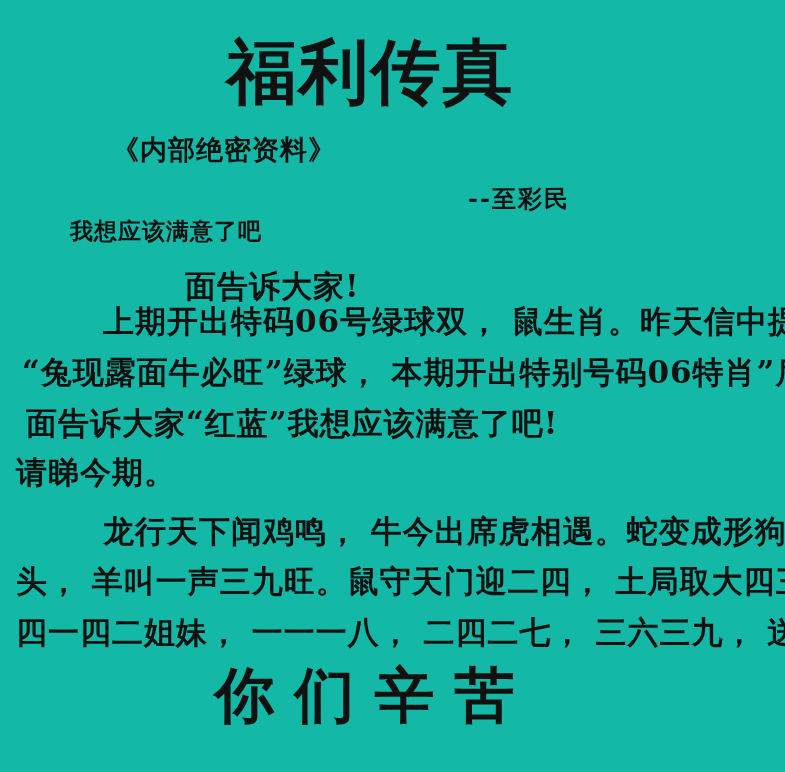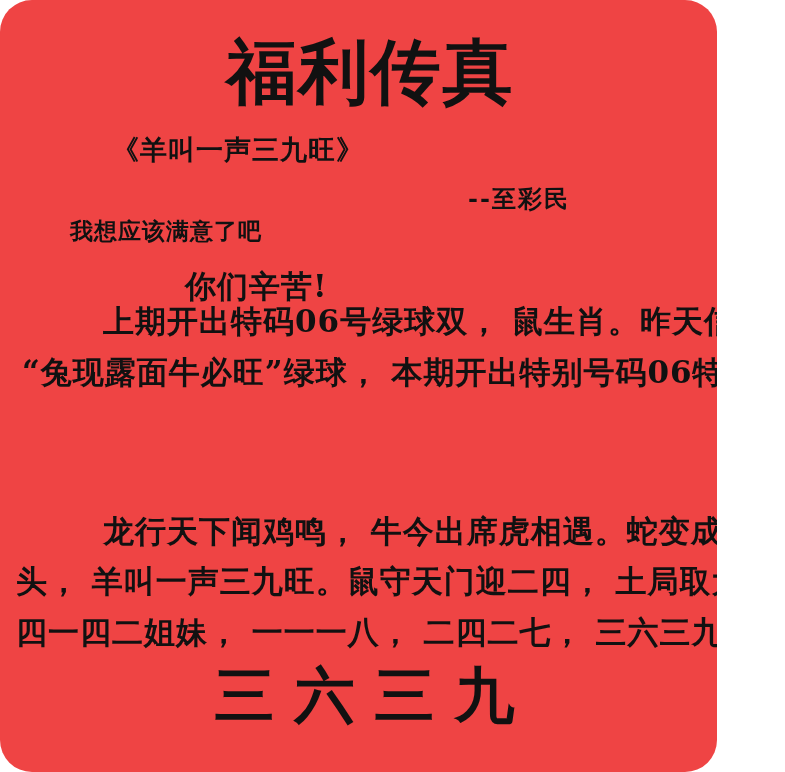--- a/index.html
+++ b/index.html
@@ -2,28 +2,27 @@
 <html><head>
 <meta charset="utf-8">
 <style>
   html, body {
     margin: 0;
     padding: 0;
     background: #ffffff;
   }
   .page {
     position: relative;
-    width: 717px;
+    width: 785px;
     height: 772px;
-    background: #ef4444;
+    background: #14b8a6;
     color: #111111;
     font-family: "DejaVu Serif", "Liberation Serif", serif;
     font-weight: bold;
     overflow: hidden;
-    border-radius: 32px;
   }
   .abs { position: absolute; white-space: nowrap; }
 
   .title-wrap {
     top: 30px;
     left: 0;
     width: 785px;
     text-align: center;
     transform: translateX(-22px);
   }
@@ -64,38 +63,40 @@
 </style>
 </head>
 <body>
 
 <div class="page">
 
   <div class="abs title-wrap">
     <span class="title">福利传真</span>
   </div>
 
-  <div class="abs classification">《羊叫一声三九旺》</div>
+  <div class="abs classification">《内部绝密资料》</div>
 
 
   <div class="abs dedication">--至彩民</div>
 
   <div class="abs salutation">我想应该满意了吧</div>
 
-  <div class="abs body-line p1-l1">你们辛苦!</div>
+  <div class="abs body-line p1-l1">面告诉大家!</div>
 
   <div class="abs body-line p1-l2">上期开出特码06号绿球双， 鼠生肖。昨天信中提供</div>
 
   <div class="abs body-line p1-l3">“兔现露面牛必旺”绿球， 本期开出特别号码06特肖”后</div>
 
+  <div class="abs body-line p1-l4">面告诉大家“红蓝”我想应该满意了吧!</div>
 
+  <div class="abs body-line p1-l5">请睇今期。</div>
 
   <div class="abs body-line p2-l1">龙行天下闻鸡鸣， 牛今出席虎相遇。蛇变成形狗点</div>
 
   <div class="abs body-line p2-l2">头， 羊叫一声三九旺。鼠守天门迎二四， 土局取大四三八。</div>
 
   <div class="abs body-line p2-l3">四一四二姐妹， 一一一八， 二四二七， 三六三九， 送: 蓝绿</div>
 
   <div class="abs motto-wrap">
-    <span class="motto">三六三九</span>
+    <span class="motto">你们辛苦</span>
   </div>
 
 </div>
 
 </body></html>

